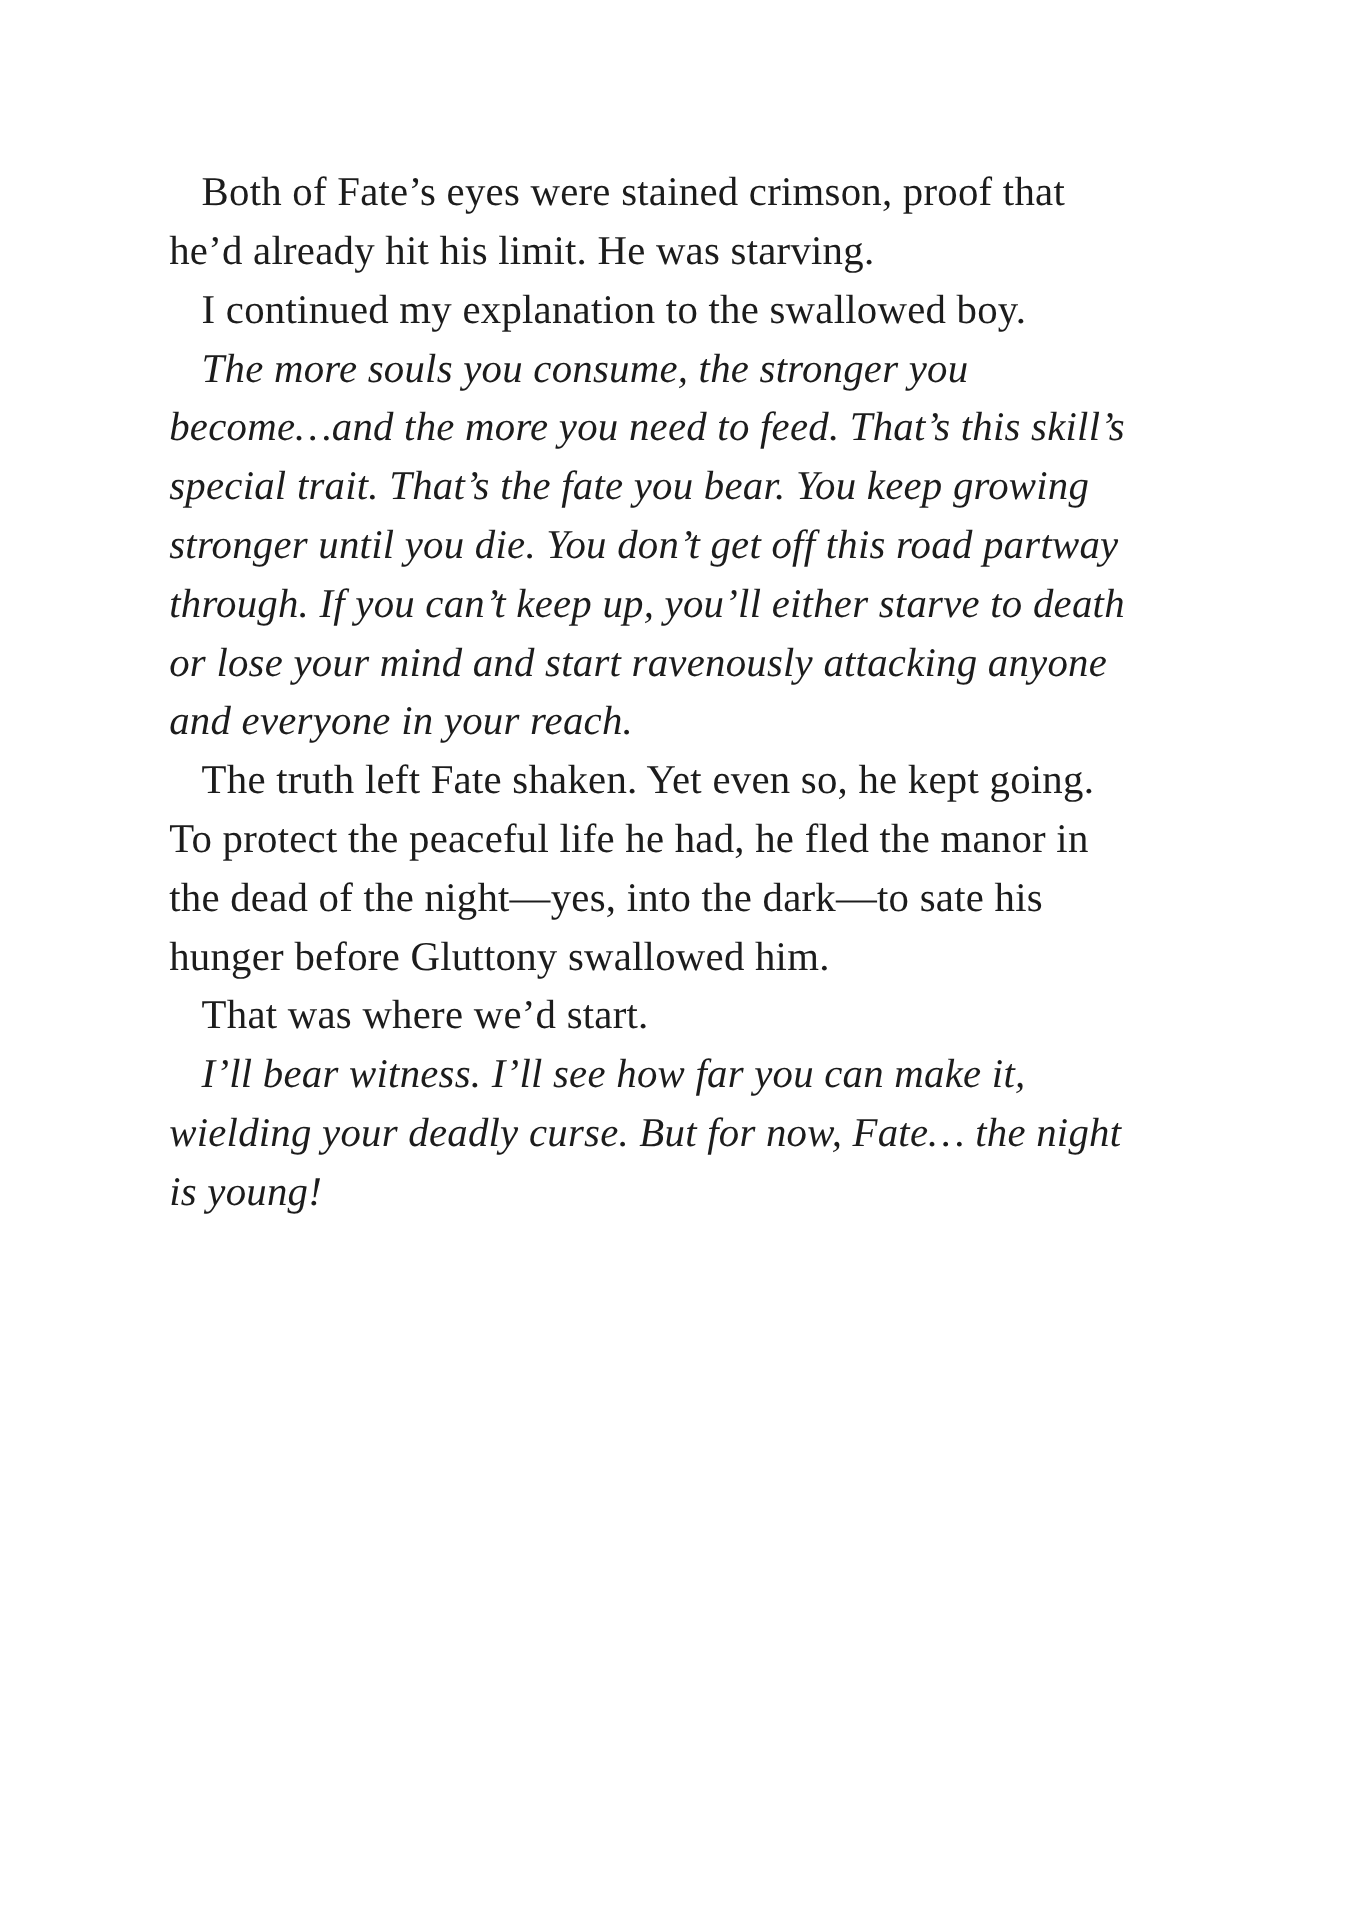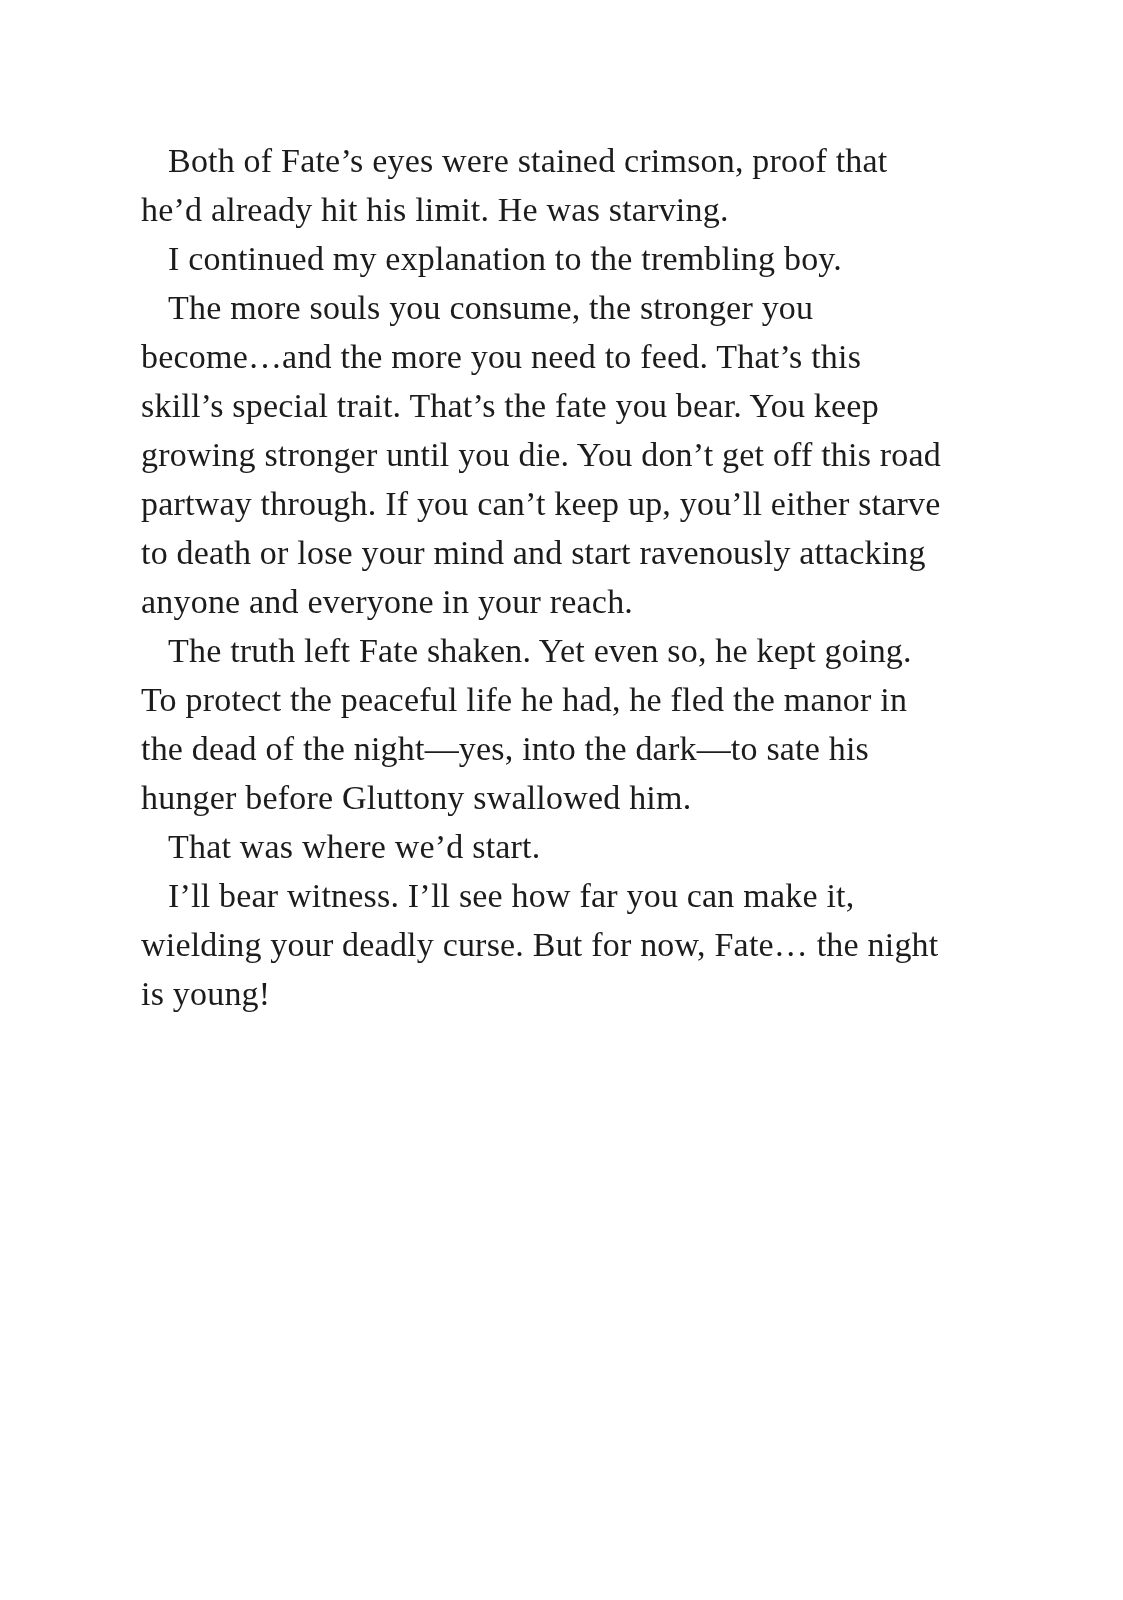--- a/index.html
+++ b/index.html
@@ -24,38 +24,39 @@
     line-height: 49px;
     color: #1c1c1c;
     text-align: left;
     letter-spacing: 0.2px;
   }
   .para {
     margin: 0;
     text-indent: 27px;
   }
   .para.italic {
+    font-style: italic;
   }
   .page-number {
     position: absolute;
     left: 99px;
     top: 1498px;
     font-family: "Liberation Sans", sans-serif;
     font-weight: 600;
     font-size: 31px;
     letter-spacing: 0.5px;
     color: #15803d;
   }
 </style>
 </head>
 <body>
 
 <div class="page">
   <div class="text-block" id="text-block">
       <p class="para">Both of Fate’s eyes were stained crimson, proof that he’d already hit his limit. He was starving.</p>
-      <p class="para">I continued my explanation to the trembling boy.</p>
+      <p class="para">I continued my explanation to the swallowed boy.</p>
       <p class="para italic">The more souls you consume, the stronger you become…and the more you need to feed. That’s this skill’s special trait. That’s the fate you bear. You keep growing stronger until you die. You don’t get off this road partway through. If you can’t keep up, you’ll either starve to death or lose your mind and start ravenously attacking anyone and everyone in your reach.</p>
       <p class="para">The truth left Fate shaken. Yet even so, he kept going. To protect the peaceful life he had, he fled the manor in the dead of the night—yes, into the dark—to sate his hunger before Gluttony swallowed him.</p>
       <p class="para">That was where we’d start.</p>
       <p class="para italic">I’ll bear witness. I’ll see how far you can make it, wielding your deadly curse. But for now, Fate… the night is young!</p>
     </div>
   <div class="page-number">155</div>
 </div>
 
 </body></html>

